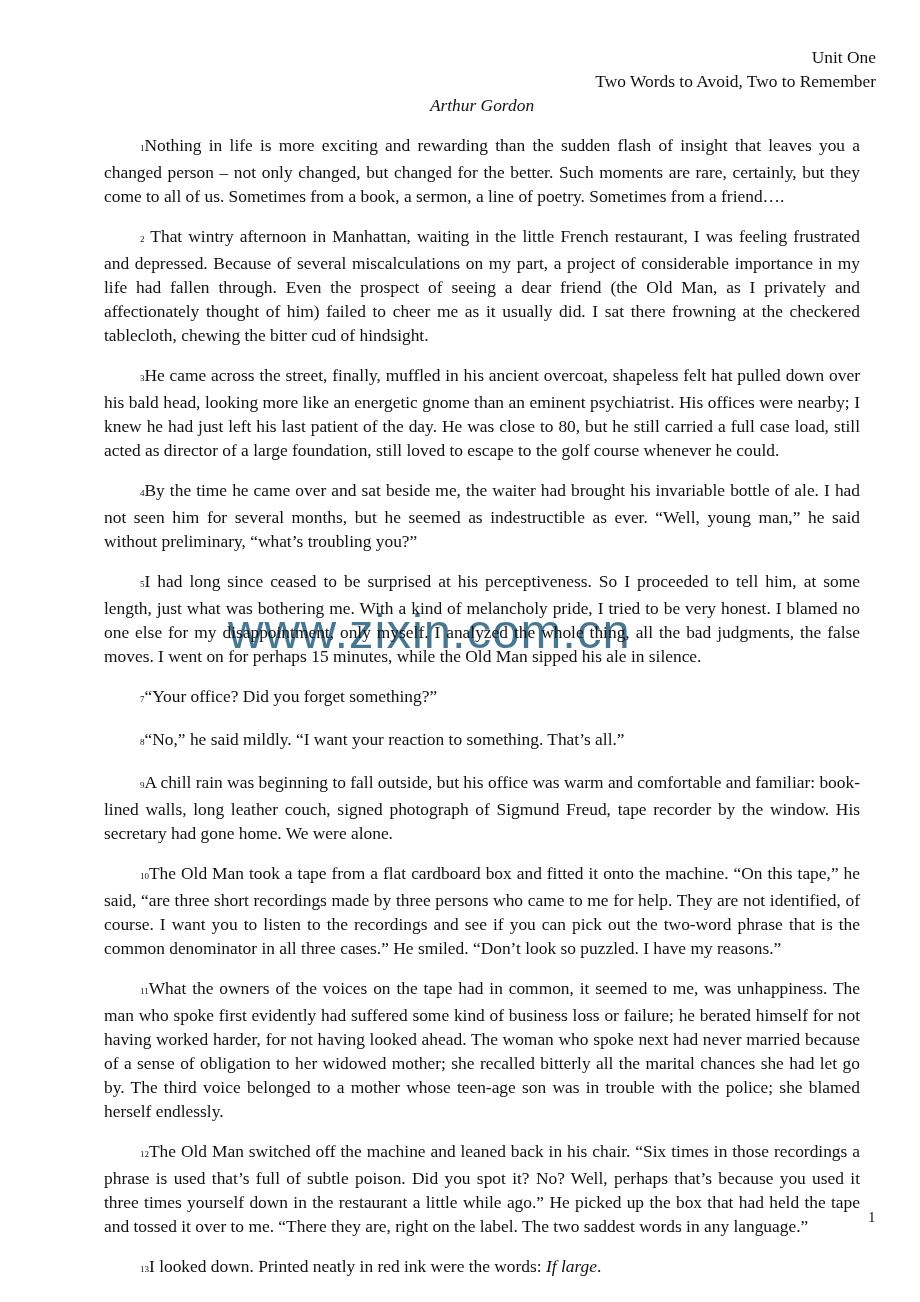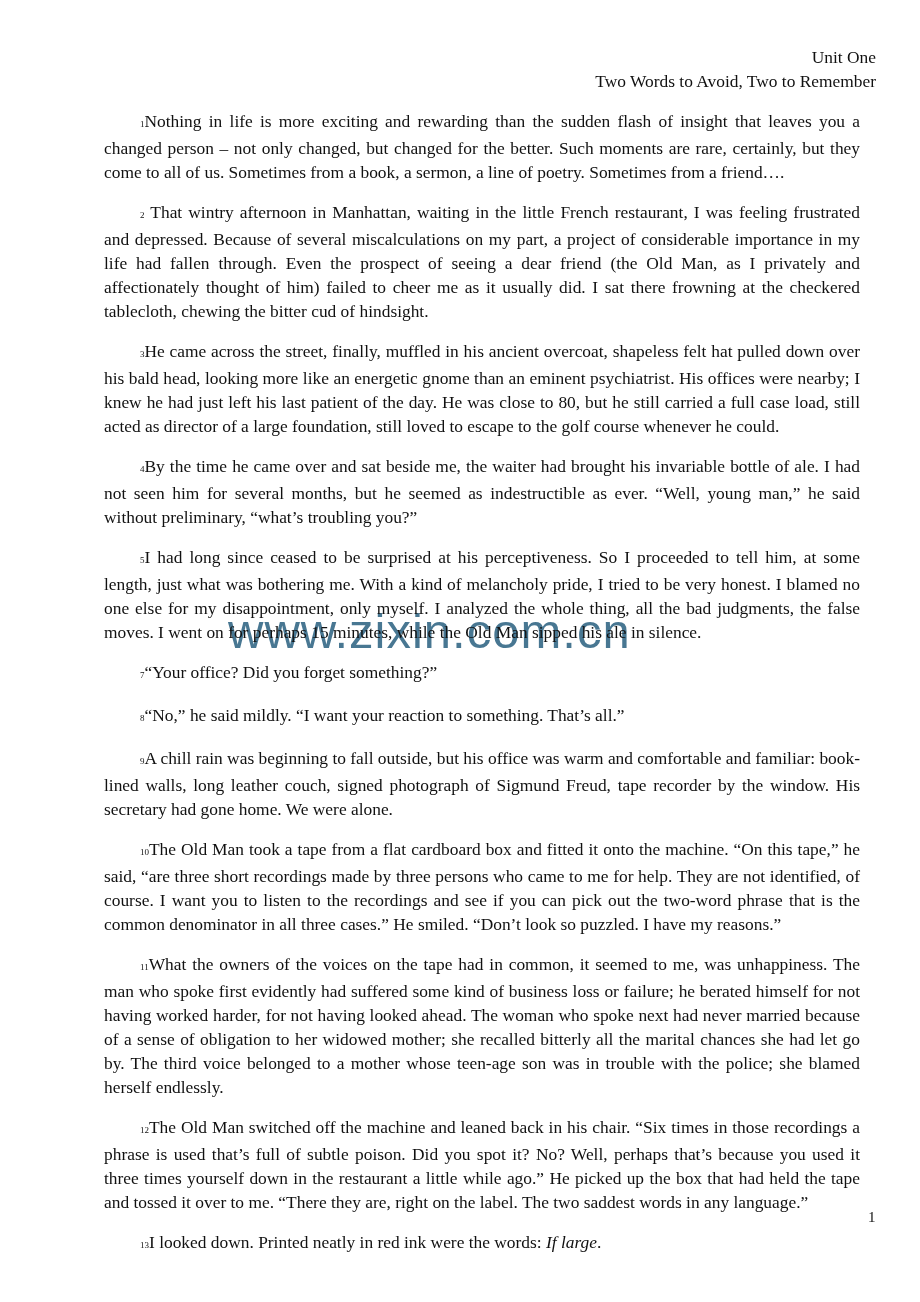--- a/index.html
+++ b/index.html
@@ -76,20 +76,21 @@
     }
   </style>
 </head>
 <body>
 
 <div class="watermark">www.zixin.com.cn</div>
 
 <div class="page content">
   <div class="line-left">Unit One</div>
   <div class="title">Two Words to Avoid, Two to Remember</div>
+  <div class="author">Arthur Gordon</div>
 
   <p class="para"><span class="pnum">1</span><span>Nothing in life is more exciting and rewarding than the sudden flash of insight that leaves you a changed person – not only changed, but changed for the better. Such moments are rare, certainly, but they come to all of us. Sometimes from a book, a sermon, a line of poetry. Sometimes from a friend….</span></p>
   <p class="para"><span class="pnum">2</span><span> That wintry afternoon in Manhattan, waiting in the little French restaurant, I was feeling frustrated and depressed. Because of several miscalculations on my part, a project of considerable importance in my life had fallen through. Even the prospect of seeing a dear friend (the Old Man, as I privately and affectionately thought of him) failed to cheer me as it usually did. I sat there frowning at the checkered tablecloth, chewing the bitter cud of hindsight.</span></p>
   <p class="para"><span class="pnum">3</span><span>He came across the street, finally, muffled in his ancient overcoat, shapeless felt hat pulled down over his bald head, looking more like an energetic gnome than an eminent psychiatrist. His offices were nearby; I knew he had just left his last patient of the day. He was close to 80, but he still carried a full case load, still acted as director of a large foundation, still loved to escape to the golf course whenever he could.</span></p>
   <p class="para"><span class="pnum">4</span><span>By the time he came over and sat beside me, the waiter had brought his invariable bottle of ale. I had not seen him for several months, but he seemed as indestructible as ever. “Well, young man,” he said without preliminary, “what’s troubling you?”</span></p>
   <p class="para"><span class="pnum">5</span><span>I had long since ceased to be surprised at his perceptiveness. So I proceeded to tell him, at some length, just what was bothering me. With a kind of melancholy pride, I tried to be very honest. I blamed no one else for my disappointment, only myself. I analyzed the whole thing, all the bad judgments, the false moves. I went on for perhaps 15 minutes, while the Old Man sipped his ale in silence.</span></p>
   <p class="para"><span class="pnum">7</span><span>“Your office? Did you forget something?”</span></p>
   <p class="para"><span class="pnum">8</span><span>“No,” he said mildly. “I want your reaction to something. That’s all.”</span></p>
   <p class="para"><span class="pnum">9</span><span>A chill rain was beginning to fall outside, but his office was warm and comfortable and familiar: book-lined walls, long leather couch, signed photograph of Sigmund Freud, tape recorder by the window. His secretary had gone home. We were alone.</span></p>
   <p class="para"><span class="pnum">10</span><span>The Old Man took a tape from a flat cardboard box and fitted it onto the machine. “On this tape,” he said, “are three short recordings made by three persons who came to me for help. They are not identified, of course. I want you to listen to the recordings and see if you can pick out the two-word phrase that is the common denominator in all three cases.” He smiled. “Don’t look so puzzled. I have my reasons.”</span></p>

